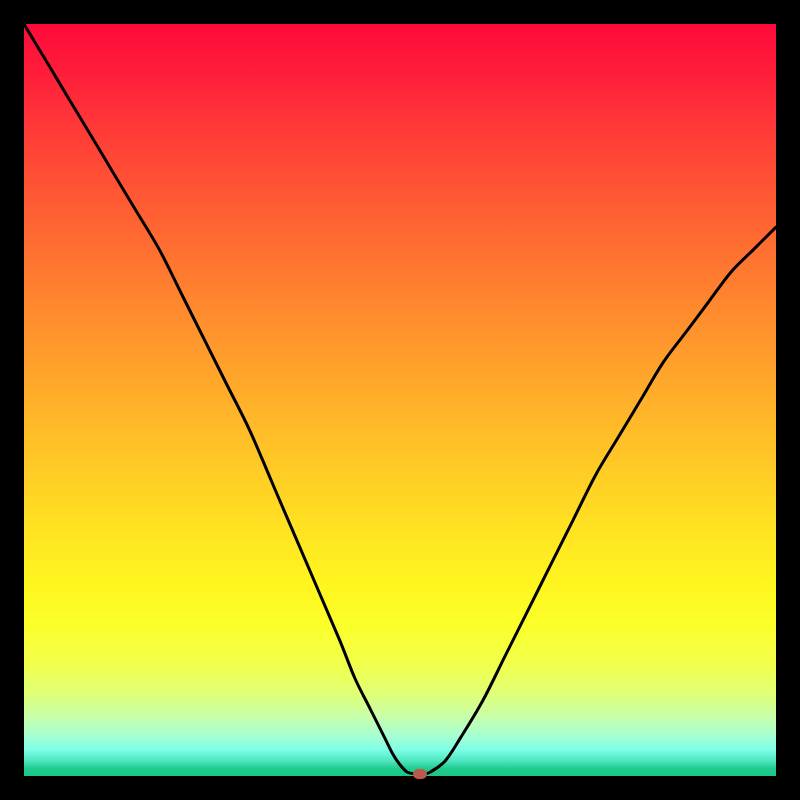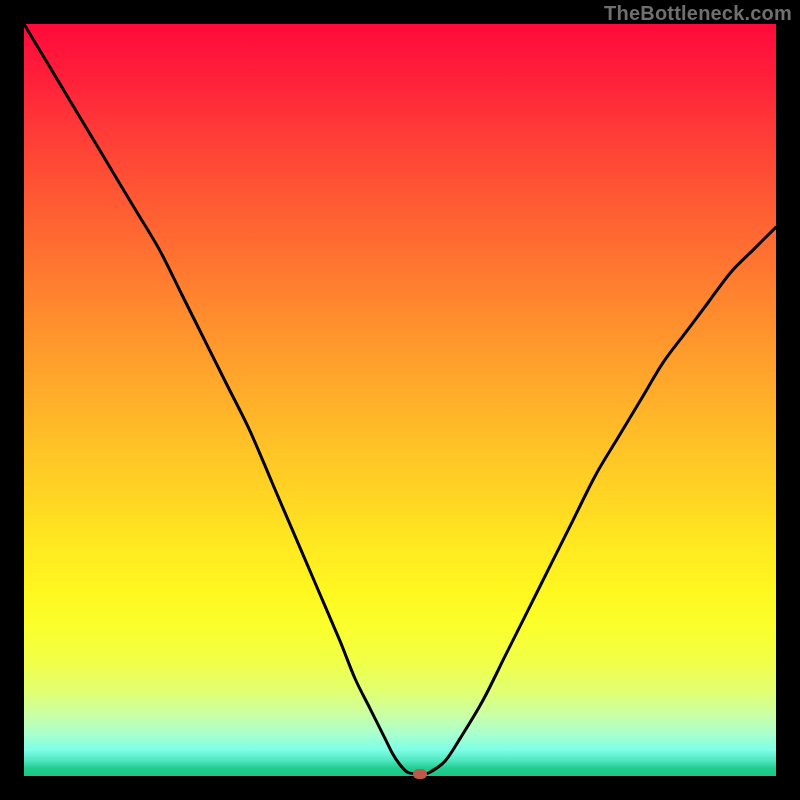--- a/index.html
+++ b/index.html
@@ -75,14 +75,13 @@
 </head>
 <body>
 
 <div class="frame">
   <div class="plot">
     <svg class="curve" viewBox="0 0 752 752" preserveAspectRatio="none">
       <path id="curve-path" d="M 0.00 0.00 C 3.76 6.27, 15.04 25.07, 22.56 37.60 C 30.08 50.13, 37.60 62.67, 45.12 75.20 C 52.64 87.73, 60.16 100.27, 67.68 112.80 C 75.20 125.33, 82.72 137.87, 90.24 150.40 C 97.76 162.93, 105.28 175.47, 112.80 188.00 C 120.32 200.53, 127.84 211.81, 135.36 225.60 C 142.88 239.39, 150.40 255.68, 157.92 270.72 C 165.44 285.76, 172.96 300.80, 180.48 315.84 C 188.00 330.88, 195.52 345.92, 203.04 360.96 C 210.56 376.00, 218.08 389.79, 225.60 406.08 C 233.12 422.37, 240.64 441.17, 248.16 458.72 C 255.68 476.27, 263.20 493.81, 270.72 511.36 C 278.24 528.91, 285.76 546.45, 293.28 564.00 C 300.80 581.55, 309.57 601.60, 315.84 616.64 C 322.11 631.68, 325.87 642.96, 330.88 654.24 C 335.89 665.52, 340.91 674.29, 345.92 684.32 C 350.93 694.35, 357.20 706.88, 360.96 714.40 C 364.72 721.92, 365.97 725.05, 368.48 729.44 C 370.99 733.83, 373.49 737.59, 376.00 740.72 C 378.51 743.85, 381.01 746.74, 383.52 748.24 C 386.03 749.74, 388.53 749.49, 391.04 749.74 C 393.55 749.99, 396.05 749.99, 398.56 749.74 C 401.07 749.49, 402.32 750.37, 406.08 748.24 C 409.84 746.11, 416.11 742.60, 421.12 736.96 C 426.13 731.32, 429.89 724.43, 436.16 714.40 C 442.43 704.37, 451.20 690.59, 458.72 676.80 C 466.24 663.01, 473.76 646.72, 481.28 631.68 C 488.80 616.64, 496.32 601.60, 503.84 586.56 C 511.36 571.52, 518.88 556.48, 526.40 541.44 C 533.92 526.40, 541.44 511.36, 548.96 496.32 C 556.48 481.28, 564.00 464.99, 571.52 451.20 C 579.04 437.41, 586.56 426.13, 594.08 413.60 C 601.60 401.07, 609.12 388.53, 616.64 376.00 C 624.16 363.47, 631.68 349.68, 639.20 338.40 C 646.72 327.12, 654.24 318.35, 661.76 308.32 C 669.28 298.29, 676.80 288.27, 684.32 278.24 C 691.84 268.21, 699.36 256.93, 706.88 248.16 C 714.40 239.39, 721.92 233.12, 729.44 225.60 C 736.96 218.08, 748.24 206.80, 752.00 203.04" fill="none" stroke="#000000" stroke-width="3" stroke-linejoin="round" stroke-linecap="round"></path>
     </svg>
     <div id="marker" class="marker" style="left: 396.304px; top: 749.744px; background: rgb(187, 90, 74);"></div>
   </div>
-  <div class="watermark">TheBottleneck.com</div>
 </div>
 
 </body></html>

